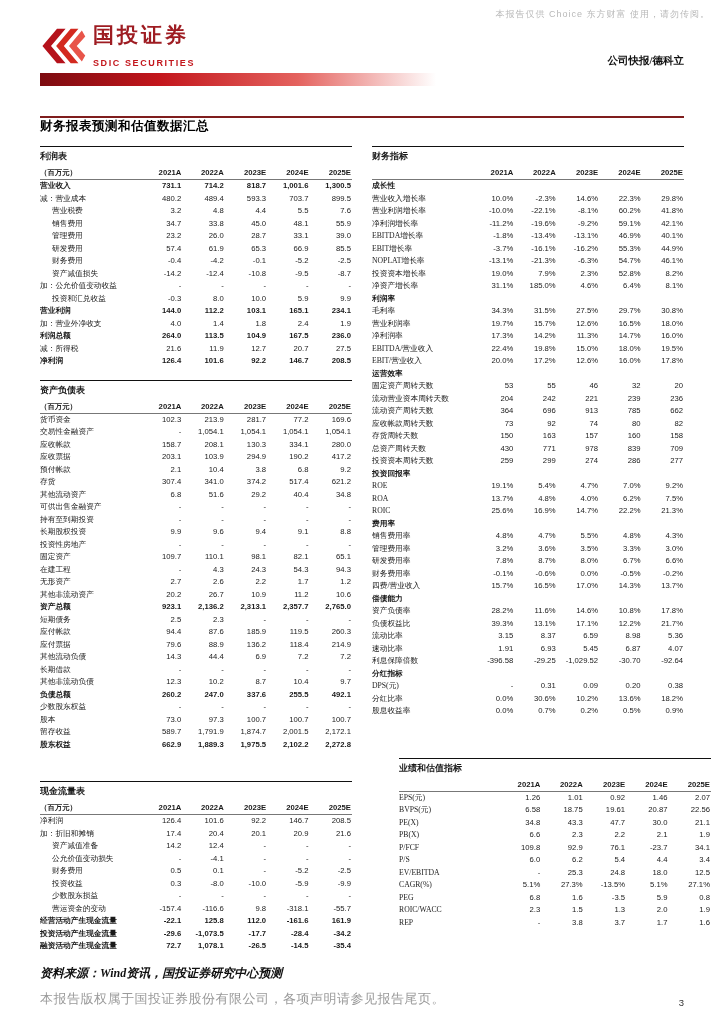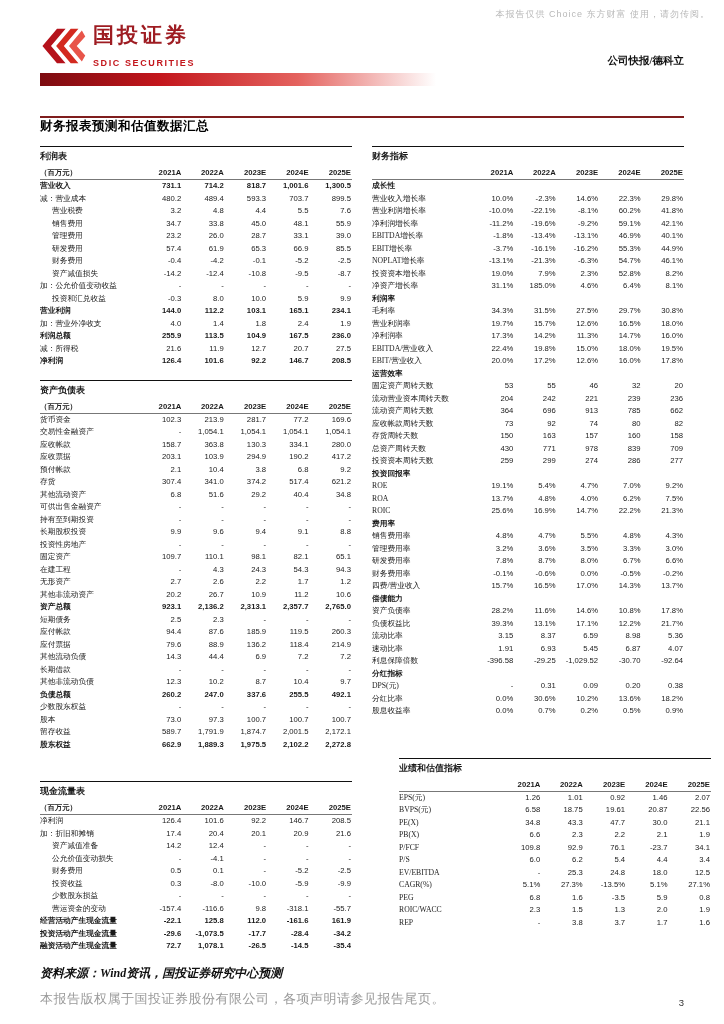--- a/index.html
+++ b/index.html
@@ -222,21 +222,21 @@
             <tr class="t-row">
               <td class="lbl">加：营业外净收支</td>
               <td class="num">4.0</td>
               <td class="num">1.4</td>
               <td class="num">1.8</td>
               <td class="num">2.4</td>
               <td class="num">1.9</td>
             </tr>
             <tr class="t-row bold">
               <td class="lbl">利润总额</td>
-              <td class="num">255.9</td>
+              <td class="num">264.0</td>
               <td class="num">113.5</td>
               <td class="num">104.9</td>
               <td class="num">167.5</td>
               <td class="num">236.0</td>
             </tr>
             <tr class="t-row">
               <td class="lbl">减：所得税</td>
               <td class="num">21.6</td>
               <td class="num">11.9</td>
               <td class="num">12.7</td>
@@ -286,21 +286,21 @@
               <td class="lbl">交易性金融资产</td>
               <td class="num">-</td>
               <td class="num">1,054.1</td>
               <td class="num">1,054.1</td>
               <td class="num">1,054.1</td>
               <td class="num">1,054.1</td>
             </tr>
             <tr class="t-row">
               <td class="lbl">应收帐款</td>
               <td class="num">158.7</td>
-              <td class="num">363.8</td>
+              <td class="num">208.1</td>
               <td class="num">130.3</td>
               <td class="num">334.1</td>
               <td class="num">280.0</td>
             </tr>
             <tr class="t-row">
               <td class="lbl">应收票据</td>
               <td class="num">203.1</td>
               <td class="num">103.9</td>
               <td class="num">294.9</td>
               <td class="num">190.2</td>

